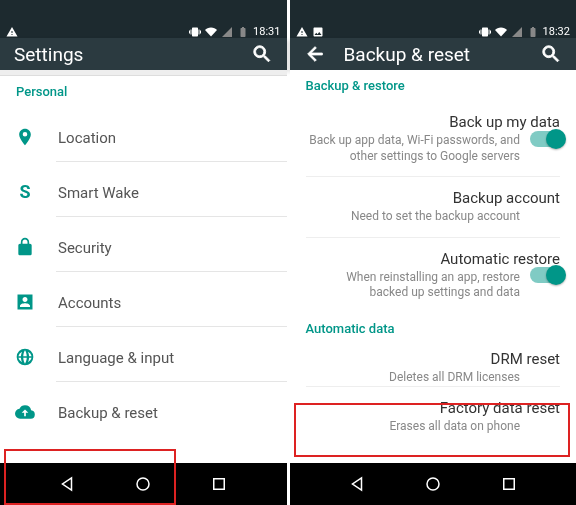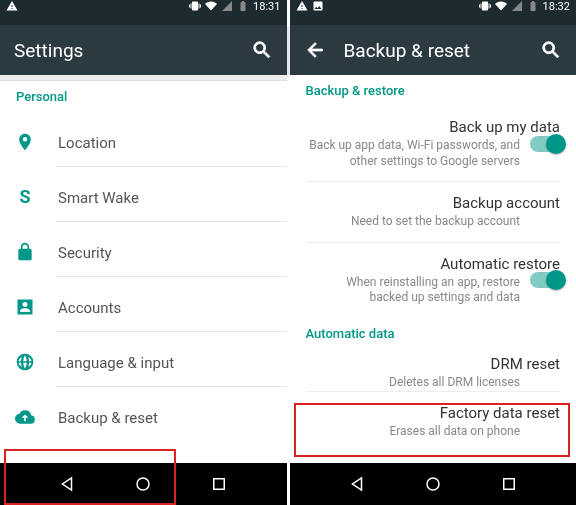--- a/index.html
+++ b/index.html
@@ -15,34 +15,34 @@
   .phone {
     flex: 1;
     display: flex;
     flex-direction: column;
     background: #fff;
     position: relative;
   }
   .statusbar {
     background: #1d2a2f;
     color: #fff;
-    height: 25px;
-    display: flex;
-    align-items: flex-start;
+    height: 38px;
+    display: flex;
+    align-items: flex-end;
     justify-content: flex-end;
     padding: 0 6px;
     font-size: 11px;
     gap: 4px;
   }
   .statusbar svg { width: 12px; height: 12px; fill: #fff; }
   .statusbar .left { margin-right: auto; display:flex; gap:4px;}
   .appbar {
     background: #2b3a40;
     color: #fff;
-    height: 50px;
+    height: 32px;
     display: flex;
     align-items: center;
     padding: 0 14px;
     gap: 18px;
     box-shadow: 0 2px 4px rgba(0,0,0,0.2);
   }
   .appbar .title {
     font-size: 19px;
     font-weight: 400;
     flex: 1;

